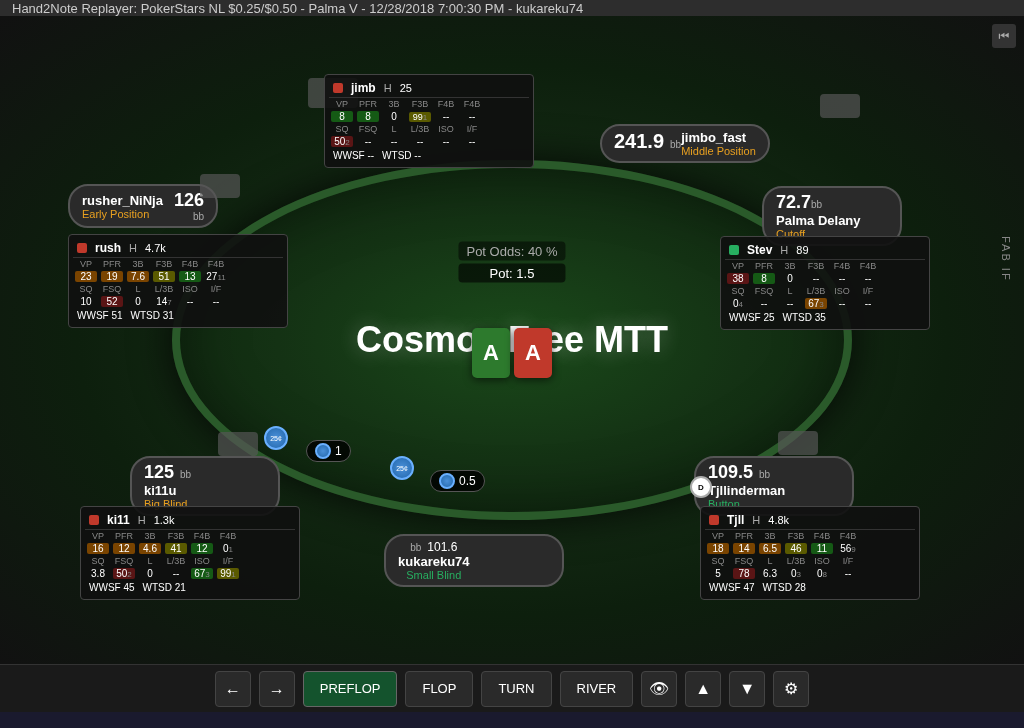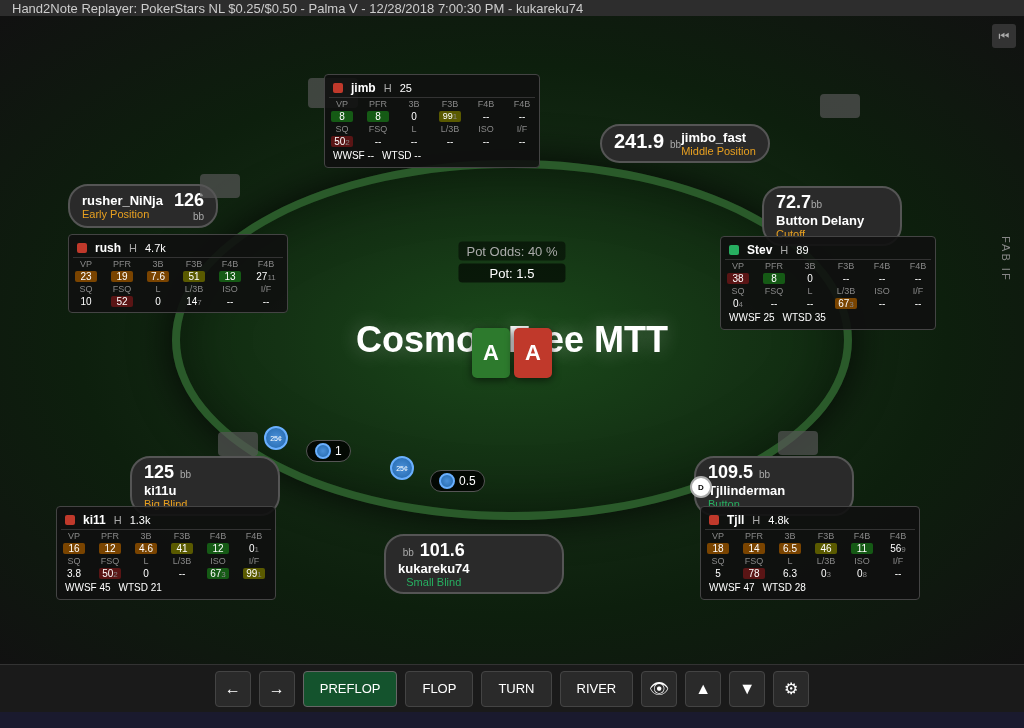--- a/index.html
+++ b/index.html
@@ -143,22 +143,23 @@
     }
     .indicator.red { background: #c0392b; }
     .indicator.green { background: #27ae60; }
 
     .stats-name-row .player-name { font-size: 12px; font-weight: bold; color: #fff; }
     .stats-name-row .hand-type { color: #aaa; font-size: 11px; }
     .stats-name-row .hand-count { color: #fff; font-size: 11px; }
 
     .stats-row {
       display: flex;
-      gap: 14px;
+      gap: 4px;
       padding: 1px 2px;
+      align-items: center;
     }
     .stats-label {
       color: #888;
       font-size: 9px;
       width: 22px;
       text-align: center;
     }
     .stat-val {
       font-size: 10px;
       color: #fff;
@@ -373,21 +374,21 @@
     </div>
   </div>
   <div class="folded-cards-sm" style="left:820px; top:78px;"></div>
 
   <div class="player-info-bubble" style="left:762px; top:170px; min-width:140px;">
     <div style="display:flex;flex-direction:column;">
       <div style="display:flex;align-items:baseline;gap:0;">
         <span style="font-size:18px;font-weight:bold;">72.7</span>
         <span style="font-size:10px;color:#aaa;">bb</span>
       </div>
-      <span style="font-size:13px;font-weight:bold;">Button Delany</span>
+      <span style="font-size:13px;font-weight:bold;">Palma Delany</span>
       <span style="font-size:11px;color:#e8a020;">Cutoff</span>
     </div>
   </div>
 
   <div class="stats-box" style="left:720px; top:220px; min-width:210px;">
     <div class="stats-name-row">
       <div class="indicator green"></div>
       <span class="player-name">Stev</span>
       <span class="hand-type">H</span>
       <span class="hand-count">89</span>
@@ -491,41 +492,41 @@
 
   <div id="hero-cards">
     <div class="hero-card green-a">A</div>
     <div class="hero-card red-a">A</div>
   </div>
 
   <div class="player-info-bubble" style="left:384px; top:518px; min-width:180px;">
     <div style="display:flex;flex-direction:column;align-items:center;">
       <div style="display:flex;align-items:baseline;gap:6px;">
         <span style="font-size:10px;color:#aaa;">bb</span>
-        <span style="font-size:18px;font-weight:bold;">101.6</span>
+        <span style="font-size:12px;font-weight:normal;">101.6</span>
       </div>
       <span style="font-size:13px;font-weight:bold;">kukareku74</span>
       <span style="font-size:11px;color:#27ae60;">Small Blind</span>
     </div>
   </div>
 
   <div class="player-info-bubble" style="left:130px; top:440px; min-width:150px;">
     <div style="display:flex;flex-direction:column;">
       <div style="display:flex;align-items:baseline;gap:6px;">
         <span style="font-size:18px;font-weight:bold;">125</span>
         <span style="font-size:10px;color:#aaa;">bb</span>
       </div>
       <span style="font-size:13px;font-weight:bold;">ki11u</span>
       <span style="font-size:11px;color:#e8a020;">Big Blind</span>
     </div>
   </div>
 
   <div class="folded-cards-sm" style="left:218px; top:416px;"></div>
 
-  <div class="stats-box" style="left:56px; top:490px; min-width:220px;">
+  <div class="stats-box" style="left:80px; top:490px; min-width:220px;">
     <div class="stats-name-row">
       <div class="indicator red"></div>
       <span class="player-name">ki11</span>
       <span class="hand-type">H</span>
       <span class="hand-count">1.3k</span>
     </div>
     <div class="stats-row">
       <span class="stats-label">VP</span>
       <span class="stats-label">PFR</span>
       <span class="stats-label">3B</span>
@@ -607,20 +608,24 @@
       <span class="stats-label">I/F</span>
     </div>
     <div class="stats-row">
       <span class="stat-val">10</span>
       <span class="stat-val red-bg">52</span>
       <span class="stat-val">0</span>
       <span class="stat-val"><span>14</span><span class="stat-sub">7</span></span>
       <span class="stat-val">--</span>
       <span class="stat-val">--</span>
     </div>
+    <div class="wwsf-row">
+      <span>WWSF <span>51</span></span>
+      <span>WTSD <span>31</span></span>
+    </div>
   </div>
 
   <div class="bet-chip" style="left:430px; top:454px;">
     <span class="chip-icon-sm"></span>
     <span>0.5</span>
   </div>
 
   <div class="bet-chip" style="left:306px; top:424px;">
     <span class="chip-icon-sm"></span>
     <span>1</span>

